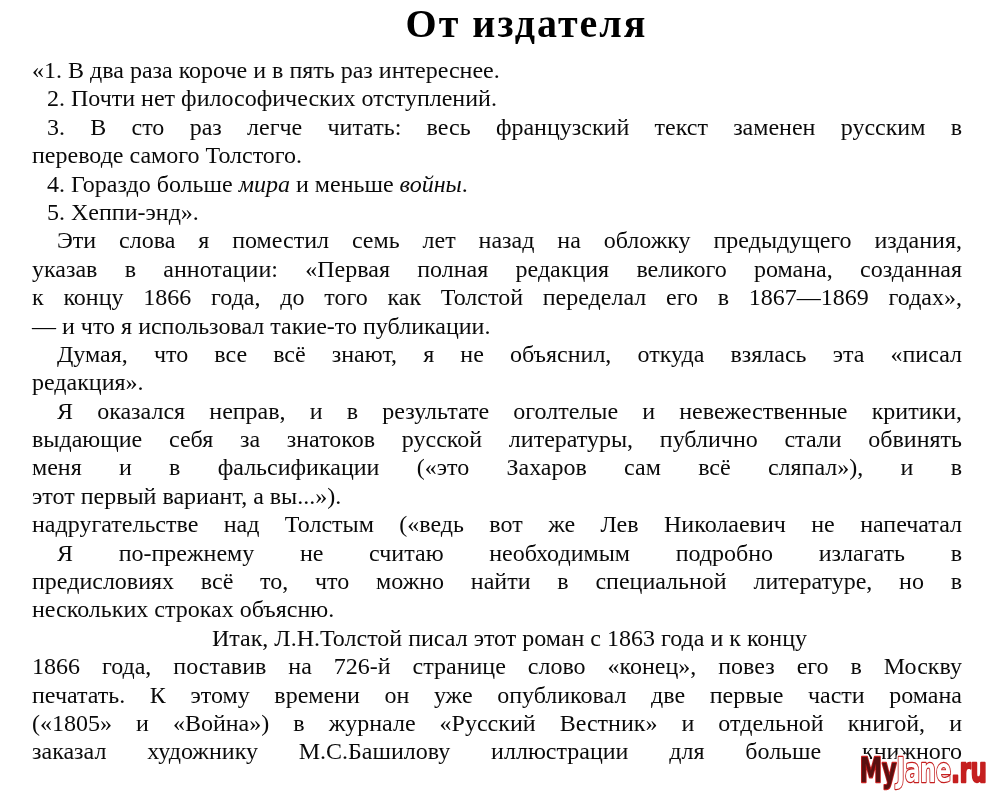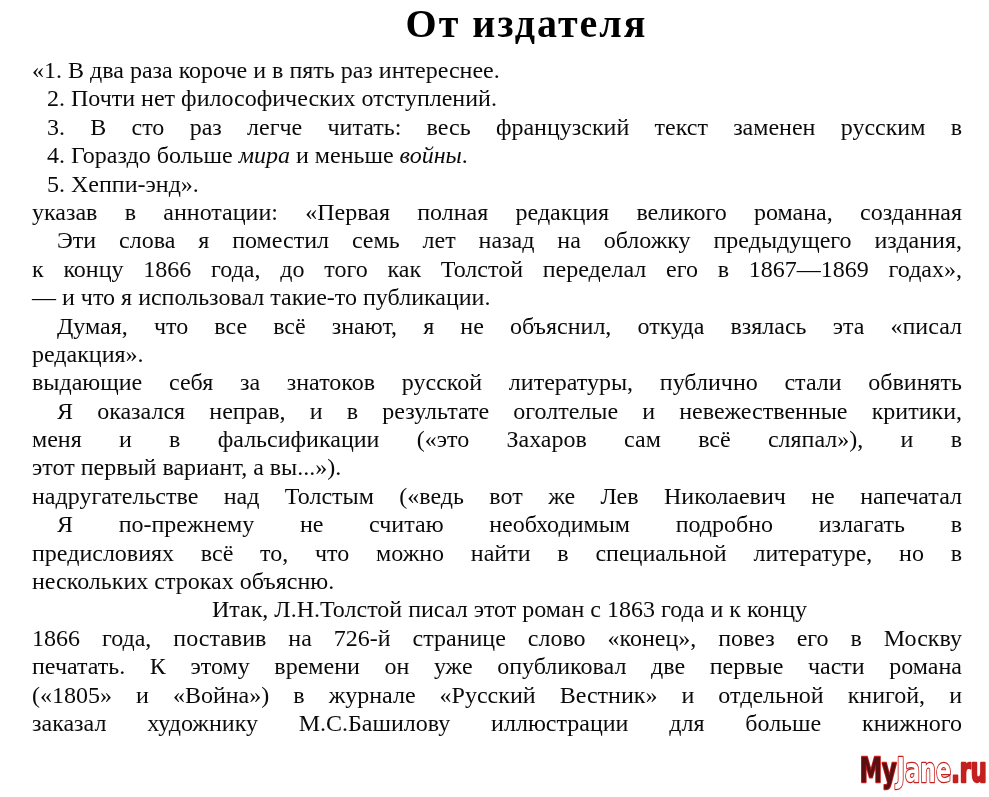--- a/index.html
+++ b/index.html
@@ -62,30 +62,31 @@
 <body>
 
 <div class="page">
 
   <h1 class="title">От издателя</h1>
 
   <div class="text-block">
       <div class="line ind-none"><span class="">«1. В два раза короче и в пять раз интереснее.</span></div>
       <div class="line ind-item"><span class="">2. Почти нет философических отступлений.</span></div>
       <div class="line ind-item just"><span class="">3. В сто раз легче читать: весь французский текст заменен русским в</span></div>
+      <div class="line ind-none"><span class="">переводе самого Толстого.</span></div>
       <div class="line ind-item"><span class="">4. Гораздо больше </span><span class="italic">мира</span><span class=""> и меньше </span><span class="italic">войны</span><span class="">.</span></div>
       <div class="line ind-item"><span class="">5. Хеппи-энд».</span></div>
+      <div class="line ind-para just"><span class="">Эти слова я поместил семь лет назад на обложку предыдущего издания,</span></div>
       <div class="line ind-none just"><span class="">указав в аннотации: «Первая полная редакция великого романа, созданная</span></div>
-      <div class="line ind-para just"><span class="">Эти слова я поместил семь лет назад на обложку предыдущего издания,</span></div>
       <div class="line ind-none just"><span class="">к концу 1866 года, до того как Толстой переделал его в 1867—1869 годах»,</span></div>
       <div class="line ind-none"><span class="">— и что я использовал такие-то публикации.</span></div>
       <div class="line ind-para just"><span class="">Думая, что все всё знают, я не объяснил, откуда взялась эта «писал</span></div>
       <div class="line ind-none"><span class="">редакция».</span></div>
+      <div class="line ind-para just"><span class="">Я оказался неправ, и в результате оголтелые и невежественные критики,</span></div>
       <div class="line ind-none just"><span class="">выдающие себя за знатоков русской литературы, публично стали обвинять</span></div>
-      <div class="line ind-para just"><span class="">Я оказался неправ, и в результате оголтелые и невежественные критики,</span></div>
       <div class="line ind-none just"><span class="">меня и в фальсификации («это Захаров сам всё сляпал»), и в</span></div>
       <div class="line ind-none"><span class="">этот первый вариант, а вы...»).</span></div>
       <div class="line ind-none just"><span class="">надругательстве над Толстым («ведь вот же Лев Николаевич не напечатал</span></div>
       <div class="line ind-para just"><span class="">Я по-прежнему не считаю необходимым подробно излагать в</span></div>
       <div class="line ind-none just"><span class="">предисловиях всё то, что можно найти в специальной литературе, но в</span></div>
       <div class="line ind-none"><span class="">нескольких строках объясню.</span></div>
       <div class="line ind-para"><span class="">Итак, Л.Н.Толстой писал этот роман с 1863 года и к концу</span></div>
       <div class="line ind-none just"><span class="">1866 года, поставив на 726-й странице слово «конец», повез его в Москву</span></div>
       <div class="line ind-none just"><span class="">печатать. К этому времени он уже опубликовал две первые части романа</span></div>
       <div class="line ind-none just"><span class="">(«1805» и «Война») в журнале «Русский Вестник» и отдельной книгой, и</span></div>

